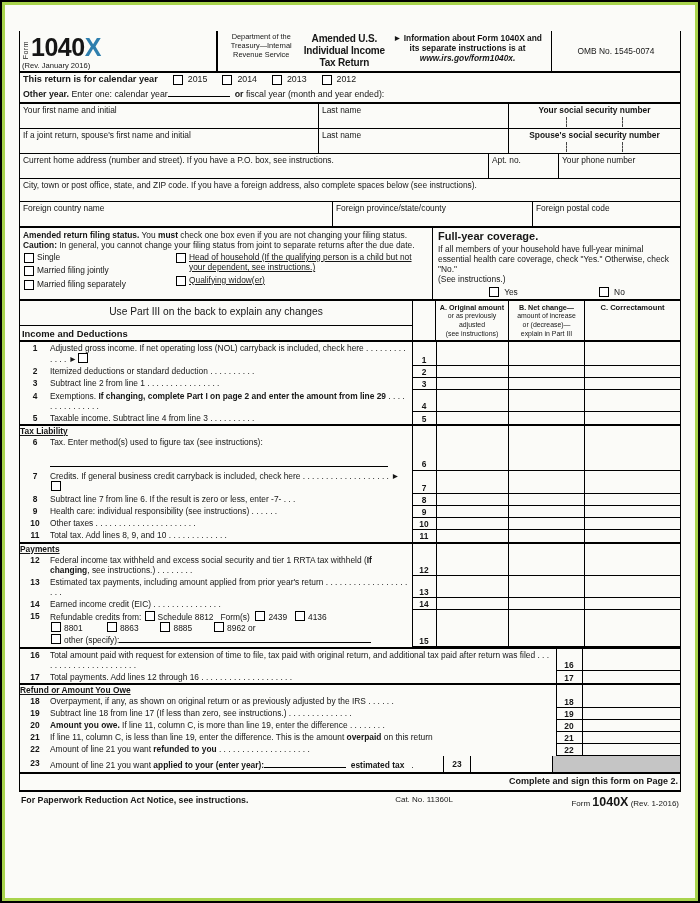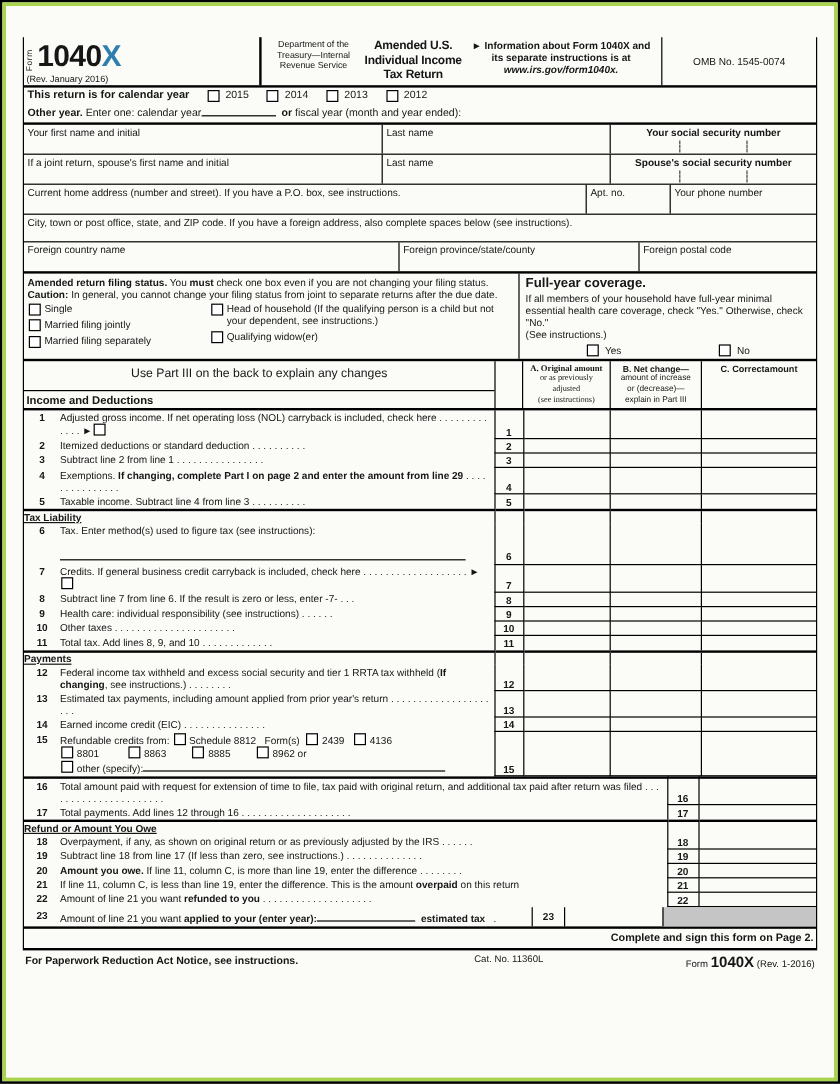--- a/index.html
+++ b/index.html
@@ -54,37 +54,37 @@
   .c-fcountry{width:312px;}
   .c-fprov{width:200px;border-left:1px solid #000;}
   .c-fpost{flex:1;border-left:1px solid #000;}
   .idrow.lastid{border-bottom:none;min-height:24px;}
 
   
   .fil{display:flex;border-top:2.5px solid #000;border-bottom:2.5px solid #000;}
   .fil-left{flex:1;padding:2px 4px 2px 3px;}
   .fil-cbs{display:flex;margin-top:2px;}
   .fcol1{width:152px;}
-  .fcol2{flex:1;}
+  .fcol2{flex:1;text-decoration:underline;}
   .cbrow{display:flex;align-items:flex-start;margin-bottom:2.5px;}
   .cbrow .cbx{margin-top:1px;flex:none;}
   .fil-right{width:237px;border-left:1.5px solid #000;padding:2px 5px;}
   .cov-h{font-weight:bold;font-size:11px;}
   .cov-body{margin-top:1px;}
   .yesno{display:flex;justify-content:space-around;margin-top:3px;padding:0 10px;}
 
   
   .band{display:flex;border-bottom:2px solid #000;align-items:stretch;}
   .band-left{width:392px;display:flex;flex-direction:column;box-sizing:border-box;}
   .usep3{flex:1;text-align:center;font-size:10.2px;border-bottom:1.5px solid #000;padding:5px 2px 4px 2px;}
   .inchdr{font-weight:bold;font-size:9.4px;padding:2px 2px 1px 2px;}
   .band-num{width:24px;border-left:1px solid #000;border-right:1px solid #000;box-sizing:border-box;}
   .bcol{box-sizing:border-box;font-size:6.9px;text-align:center;padding:2px 1px;line-height:1.25;}
   .bcol .t{font-weight:bold;font-size:7.2px;}
-  .band-a{width:72px;font-family:Liberation Serif, serif;}
+  .band-a{width:72px;}
   .band-b{width:76px;border-left:1px solid #000;}
   .band-c{flex:1;border-left:1px solid #000;display:flex;flex-direction:row;justify-content:center;}
   .band-c .t{font-size:7.6px;}
 
   
   table.grid{width:100%;border-collapse:collapse;table-layout:fixed;}
   table.grid td{padding:0;vertical-align:bottom;font-size:8.4px;}
   col.w-d{width:392px;} col.w-n{width:24px;} col.w-a{width:72px;} col.w-b{width:76px;}
   .dwrap{display:flex;align-items:flex-start;padding:1px 0;}
   .lno{width:30px;text-align:center;font-weight:bold;flex:none;}

